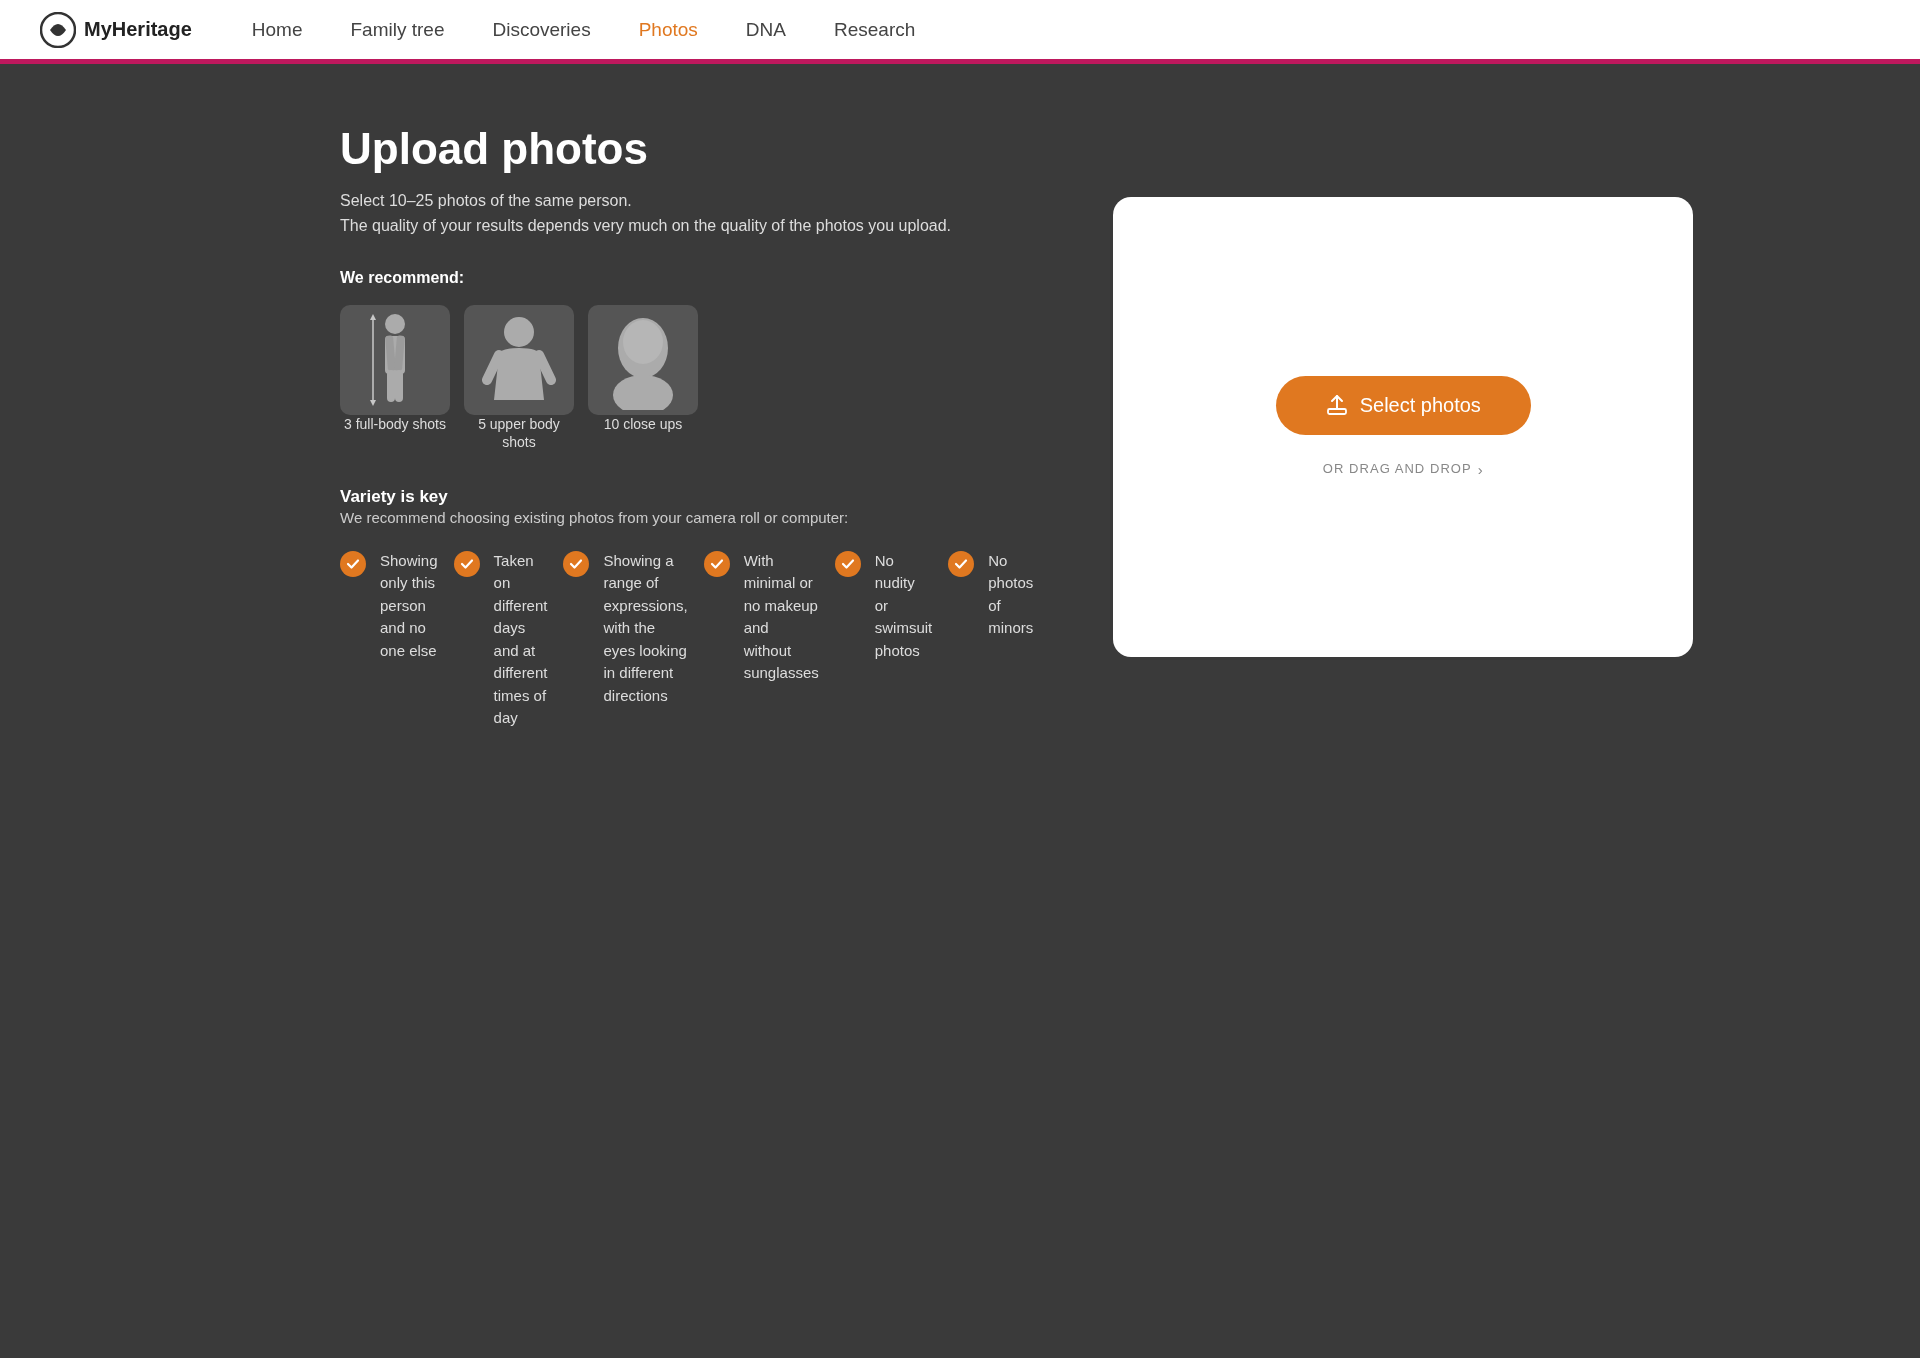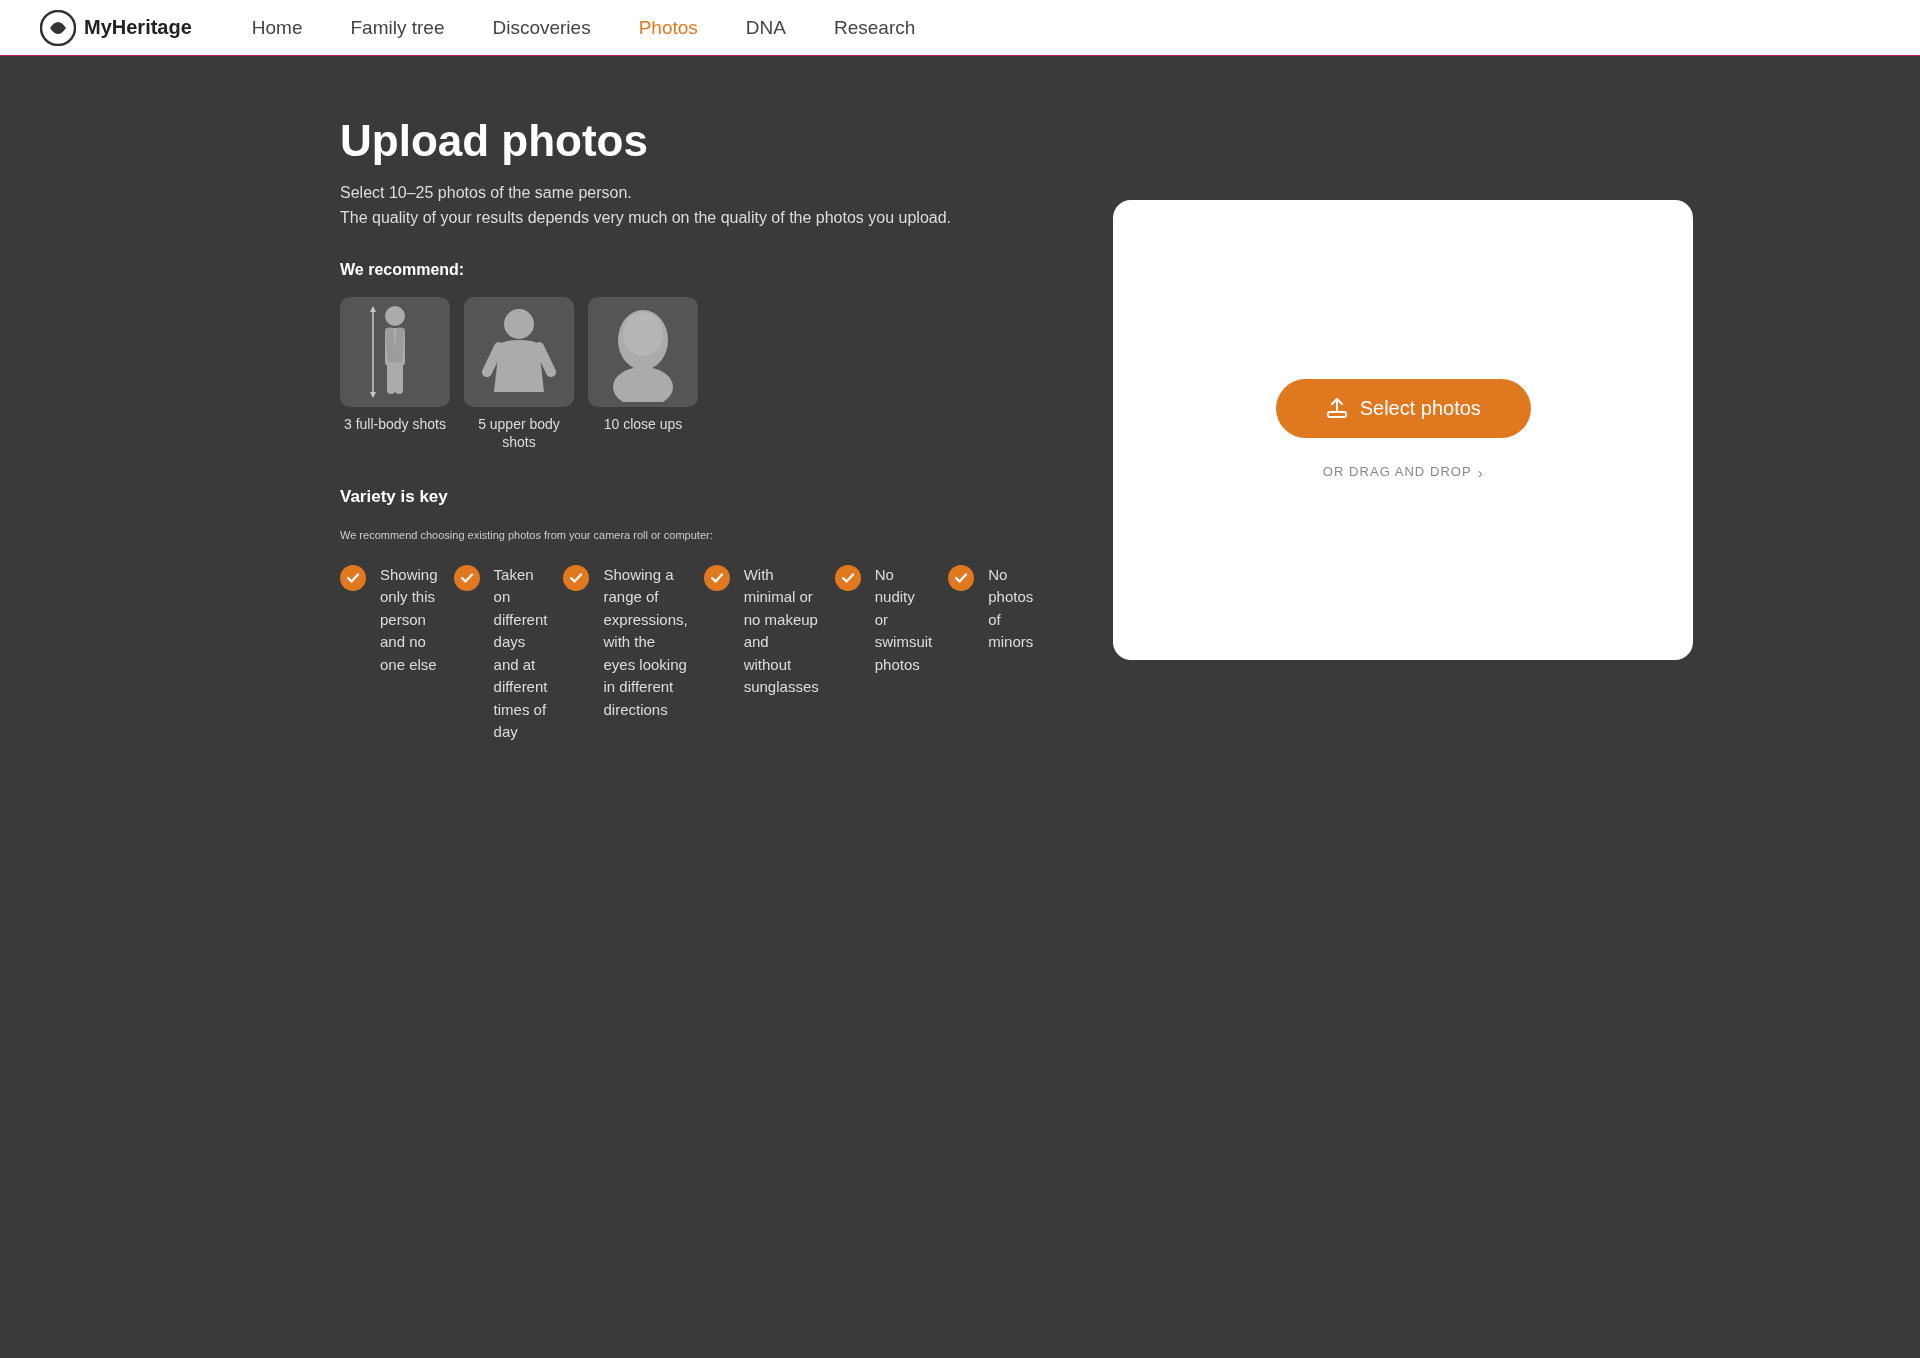--- a/index.html
+++ b/index.html
@@ -8,22 +8,22 @@
       background-color: #3a3a3a;
       min-height: 100vh;
     }
 
     
     .navbar {
       background: #fff;
       display: flex;
       align-items: center;
       padding: 0 40px;
-      height: 56px;
-      border-bottom: 1px solid #be185d;
+      height: 64px;
+      border-bottom: 5px solid #be185d;
     }
     .logo-wrap {
       display: flex;
       align-items: center;
       gap: 8px;
       margin-right: 60px;
       text-decoration: none;
     }
     .logo-icon {
       width: 36px;
@@ -88,21 +88,20 @@
     .photo-types {
       display: flex;
       gap: 14px;
       margin-bottom: 36px;
       flex-wrap: wrap;
     }
     .photo-type-item {
       display: flex;
       flex-direction: column;
       align-items: center;
-      gap: 8px;
     }
     .photo-type-box {
       width: 110px;
       height: 110px;
       background: #555;
       border-radius: 10px;
       display: flex;
       align-items: center;
       justify-content: center;
       overflow: hidden;
@@ -117,25 +116,24 @@
       line-height: 1.3;
     }
 
     
     .variety-heading {
       font-size: 17px;
       font-weight: 700;
       color: #fff;
     }
     .variety-subtext {
-      font-size: 11px;
+      font-size: 15px;
       color: #ccc;
       line-height: 1.5;
       margin-bottom: 20px;
-      margin-top: 20px;
     }
 
     
     .checklist {
       list-style: none;
       display: flex;
       flex-direction: row;
       gap: 16px;
     }
     .checklist-item {

